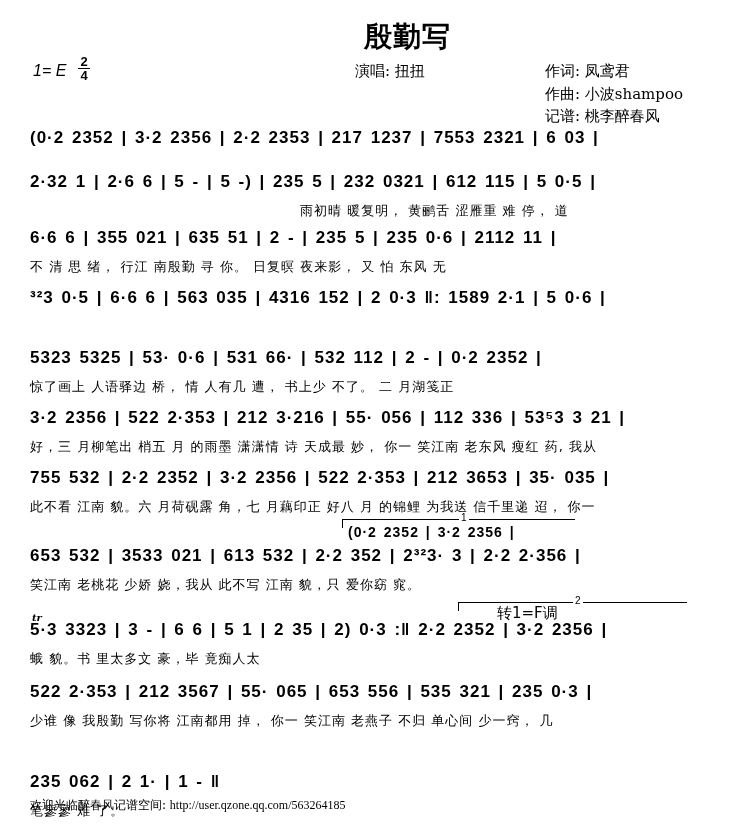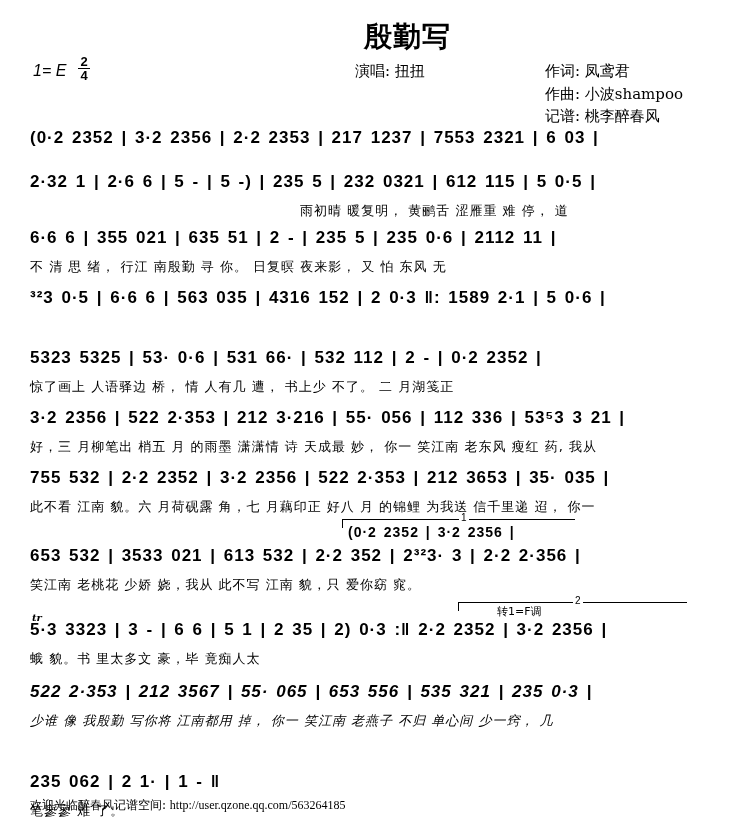--- a/index.html
+++ b/index.html
@@ -13,21 +13,21 @@
   .timesig .bar { display:block; border-top: 1px solid #000; margin: 1px 0; }
   .credit { position: absolute; font-family: "DejaVu Serif", serif; font-size: 15px; white-space: nowrap; }
   .row { position: absolute; left: 30px; right: 0; height: 56px; }
   .notes { position: absolute; top: 0; left: 0; white-space: nowrap; font-family: "Liberation Sans", sans-serif;
            font-size: 17px; font-weight: bold; letter-spacing: 1px; word-spacing: 2px; }
   .lyrics { position: absolute; top: 30px; left: 0; white-space: nowrap; font-family: "DejaVu Sans", sans-serif;
             font-size: 13px; letter-spacing: 1px; }
   .volta { position: absolute; border-top: 1px solid #000; border-left: 1px solid #000; height: 8px;
            font-family: "Liberation Sans", sans-serif; font-size: 10px; }
   .volta span { position: absolute; top: -8px; left: 50%; background: #fff; padding: 0 2px; }
-  .modulation { position: absolute; font-family: "DejaVu Sans", sans-serif; font-size: 11px; }
+  .modulation { position: absolute; font-family: "DejaVu Sans", sans-serif; font-size: 15px; }
   .footer { position: absolute; left: 30px; top: 797px; font-family: "DejaVu Serif", serif; font-size: 12px; white-space: nowrap; }
   .footer .url { font-family: Liberation Serif, serif; }
 </style>
 </head>
 <body>
 
 <div class="title">殷勤写</div>
 <div class="key">1= E</div>
 <div class="timesig">
   <span>2</span>
@@ -80,21 +80,21 @@
 <div class="volta" style="left:458px; top:602px; width:228px;">
   <span>2</span>
 </div>
 <div class="modulation" style="left:497px; top:604px;">转1=F调</div>
 <div style="position:absolute; left:32px; top:612px; font-size:10px; font-style:italic; font-weight:bold; font-family:'DejaVu Serif',serif;">tr</div>
 
 <div class="row" style="top:620px;">
   <div class="notes">5·3 3323 | 3 - | 6 6 | 5 1 | 2 35 | 2) 0·3 :‖ 2·2 2352 | 3·2 2356 |</div>
   <div class="lyrics">                                                              蛾    貌。书 里太多文     豪，毕 竟痴人太</div>
 </div>
-<div class="row" style="top:682px;font-style:italic;">
+<div class="row" style="top:682px;">
   <div class="notes">522 2·353 | 212  3567 | 55·  065 | 653  556 | 535  321 | 235  0·3 |</div>
   <div class="lyrics">少谁 像 我殷勤    写你将  江南都用      掉，    你一    笑江南  老燕子    不归    单心间     少一窍，    几</div>
 </div>
 <div class="row" style="top:756px;margin-top:16px;">
   <div class="notes">235 062 | 2 1· | 1 - ‖</div>
   <div class="lyrics">笔寥寥  难      了。</div>
 </div>
 
 <div class="footer">
   <span>欢迎光临醉春风记谱空间: </span><span class="url">http://user.qzone.qq.com/563264185</span>

